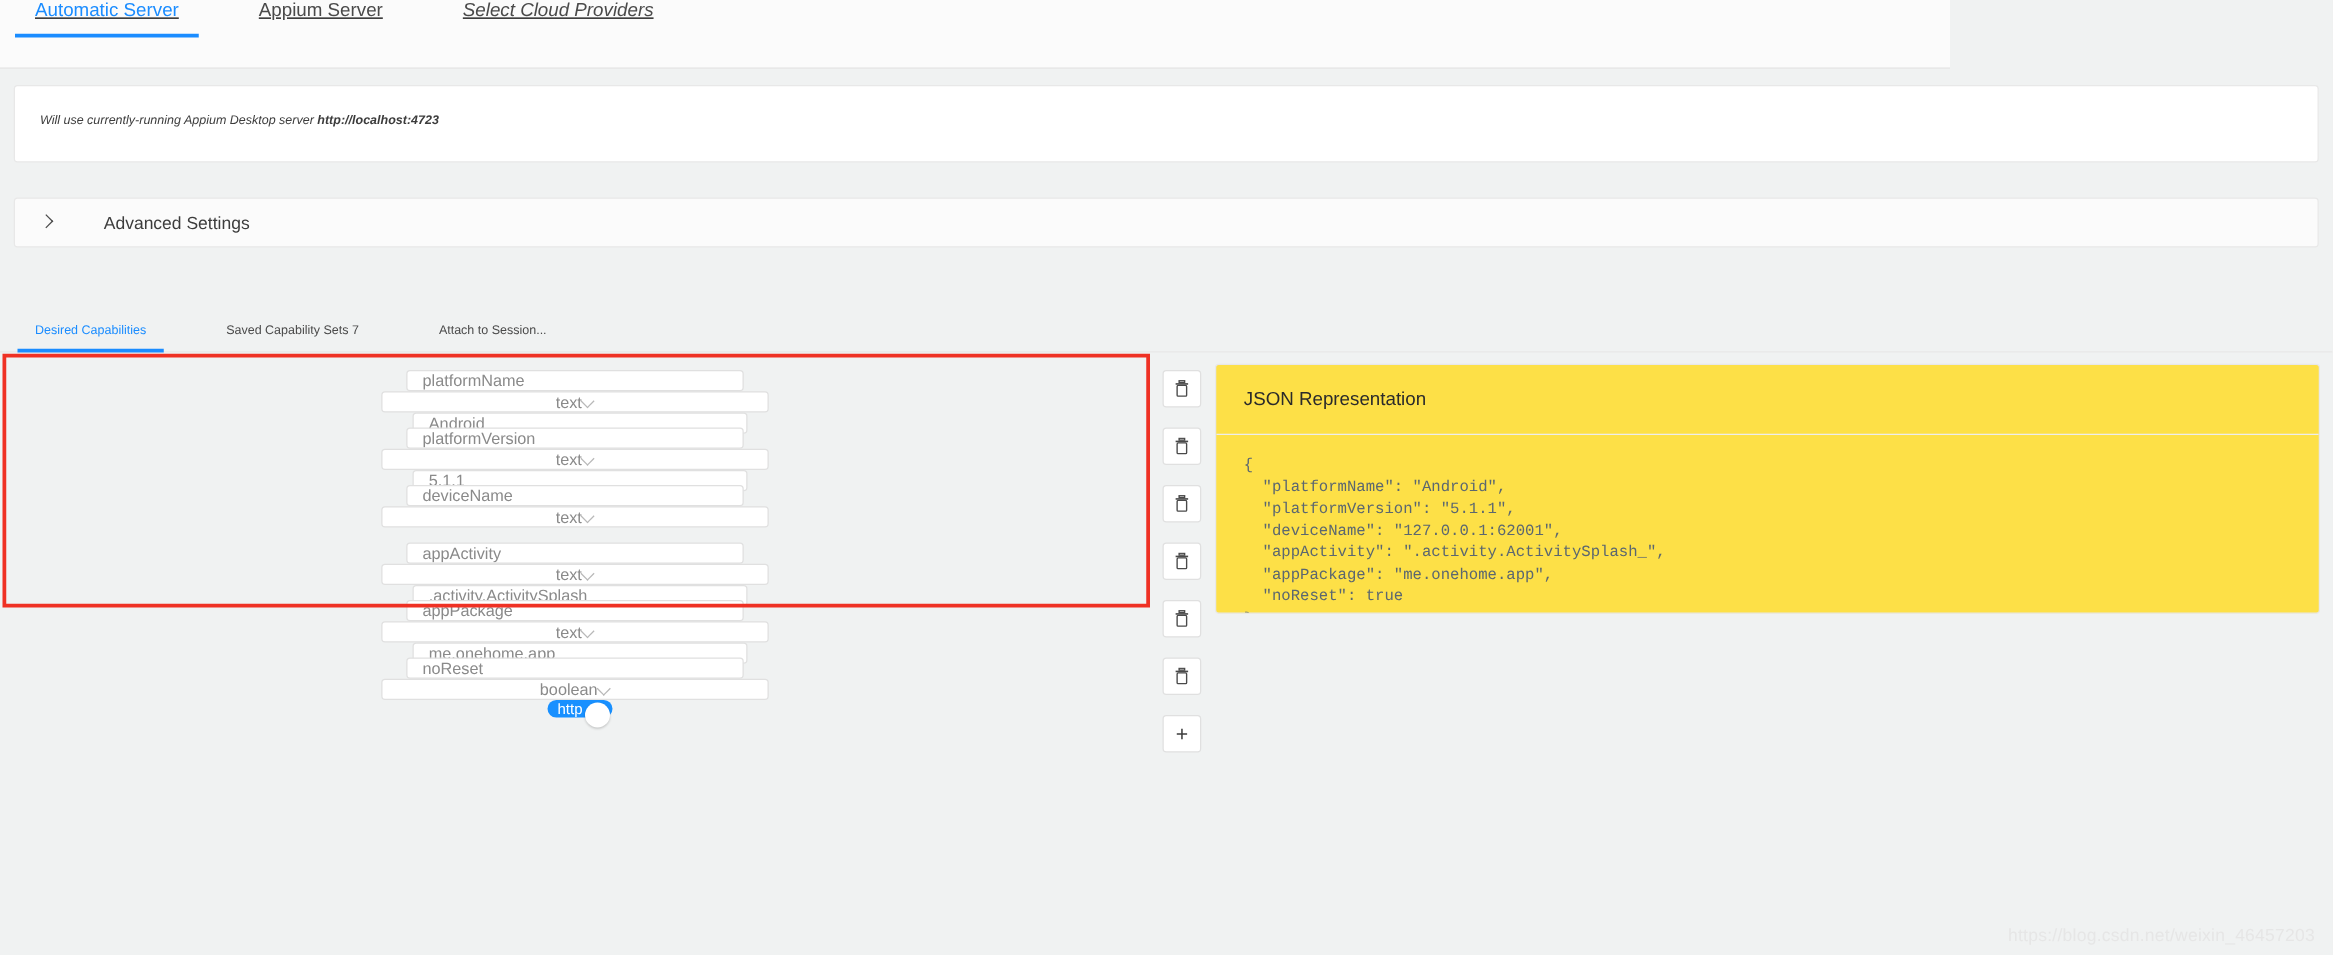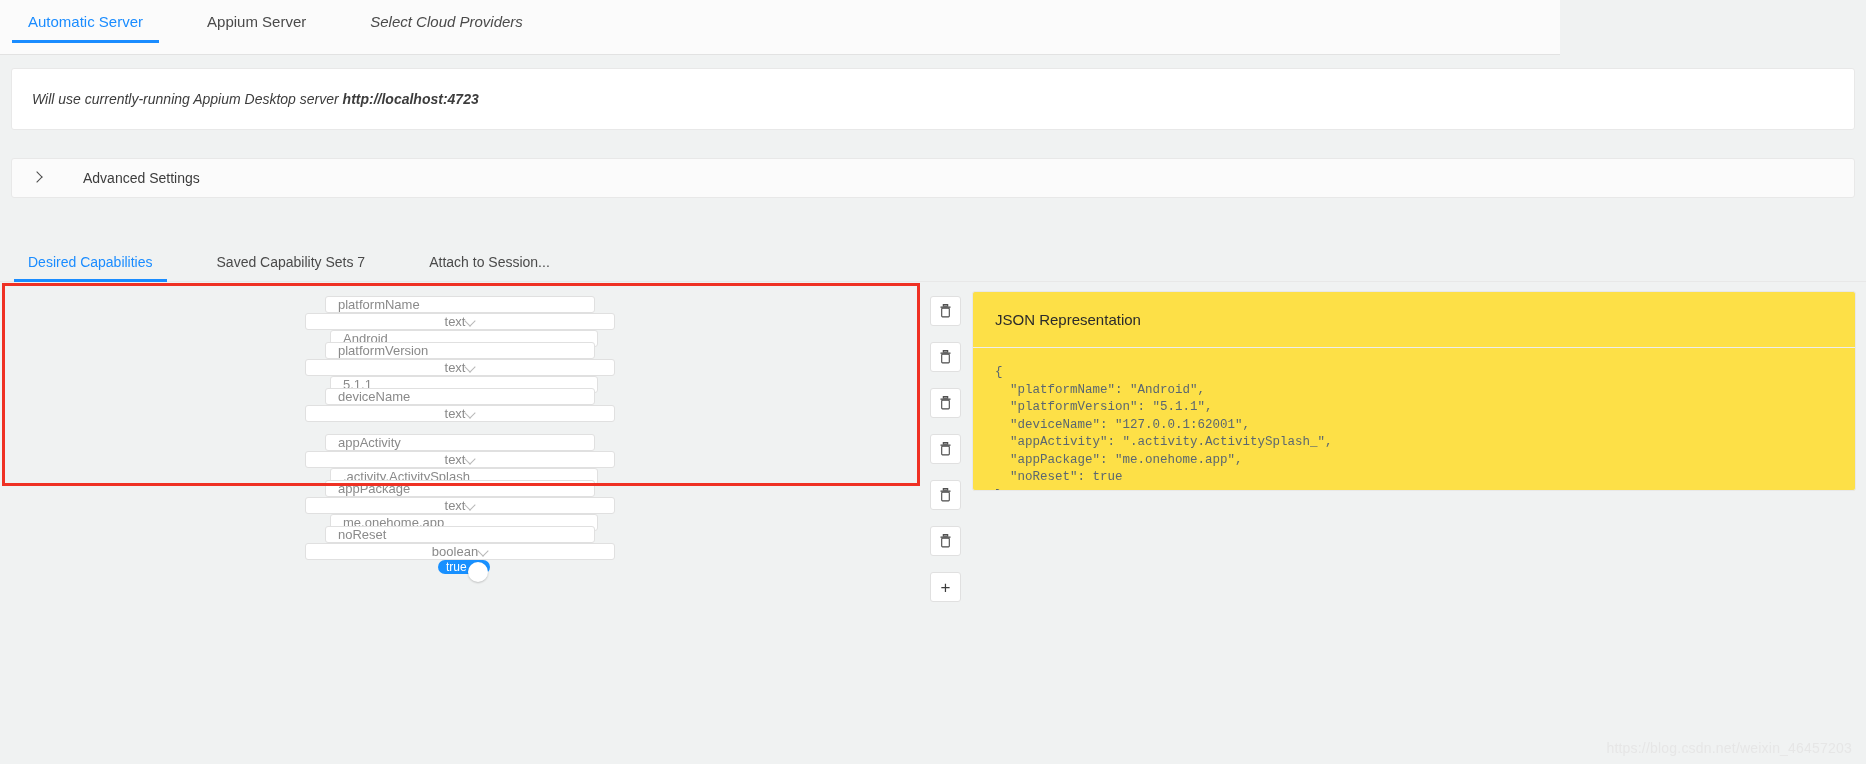--- a/index.html
+++ b/index.html
@@ -10,22 +10,23 @@
     font-family: "Liberation Sans", sans-serif;
     overflow: hidden;
   }
   .app { position: relative; width: 1866px; height: 764px; background: #f0f2f2; }
 
   
   .server-tabs {
     position: absolute; left: 0; top: 0; width: 1560px; height: 55px;
     background: #fbfbfb;
     border-bottom: 1px solid #e2e2e2;
-    display: flex; align-items: center;
+    display: flex; align-items: flex-start;
     padding-left: 12px;
+    text-decoration: underline;
   }
   .server-tab {
     position: relative;
     font-size: 15px;
     color: #4a4a4a;
     padding: 0 16px 12px 16px;
     margin-right: 32px;
     cursor: pointer;
     white-space: nowrap;
   }
@@ -39,21 +40,21 @@
   
   .server-info-card {
     position: absolute; left: 11px; top: 68px;
     width: 1844px; height: 62px;
     background: #ffffff;
     border: 1px solid #e8e8e8;
     border-radius: 3px;
   }
   .server-info-text {
     position: absolute; left: 20px; top: 22px;
-    font-size: 14px; font-style: italic; color: #3c3c3c;
+    font-size: 10px; font-style: italic; color: #3c3c3c;
   }
   .server-info-text b { font-weight: bold; }
 
   
   .adv-panel {
     position: absolute; left: 11px; top: 158px;
     width: 1844px; height: 40px;
     background: #fbfbfb;
     border: 1px solid #e8e8e8;
     border-radius: 3px;
@@ -77,21 +78,21 @@
 
   
   .cap-tabs {
     position: absolute; left: 0; top: 240px; width: 1866px; height: 42px;
     display: flex; align-items: flex-end;
     padding-left: 14px;
     border-bottom: 1px solid #e8e8e8;
   }
   .cap-tab {
     position: relative;
-    font-size: 14px; color: #4a4a4a;
+    font-size: 10px; color: #4a4a4a;
     padding: 0 14px 11px 14px;
     margin-right: 36px;
     cursor: pointer; white-space: nowrap;
   }
   .cap-tab.active { color: #1a8cff; }
   .cap-tab.active::after {
     content: ""; position: absolute; left: 0; right: 0; bottom: -1px;
     height: 3px; background: #1a8cff;
   }
 
@@ -296,21 +297,21 @@
       <input class="cap-input cap-value" value="me.onehome.app" style="">
     </div>
 
     <div class="cap-row">
       <input class="cap-input cap-name" value="noReset" style="">
       <div class="cap-type">
         <span>boolean</span>
         <span class="chev-down"></span>
       </div>
       <div class="toggle">
-        <span class="toggle-label">true</span>
+        <span class="toggle-label">http</span>
         <span class="toggle-knob"></span>
       </div>
     </div>
 
   </div>
 
   <div class="red-box"></div>
 
   <div class="actions-col">
     <button class="icon-btn">

